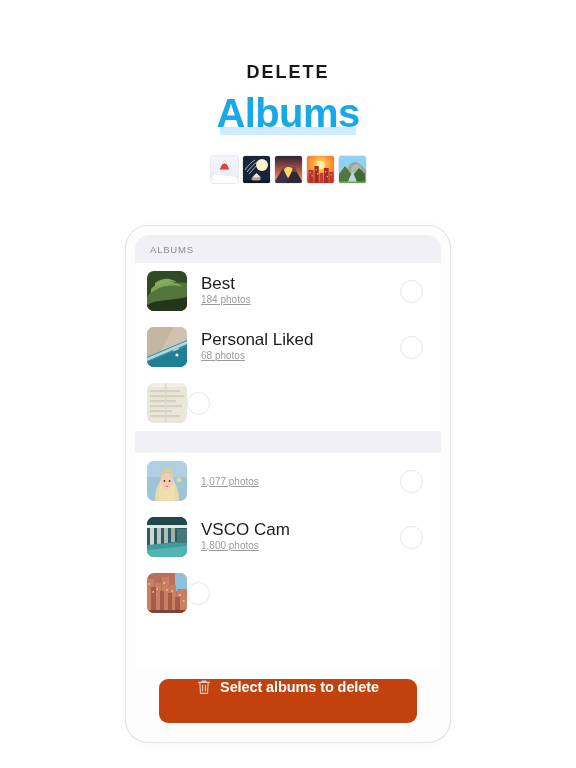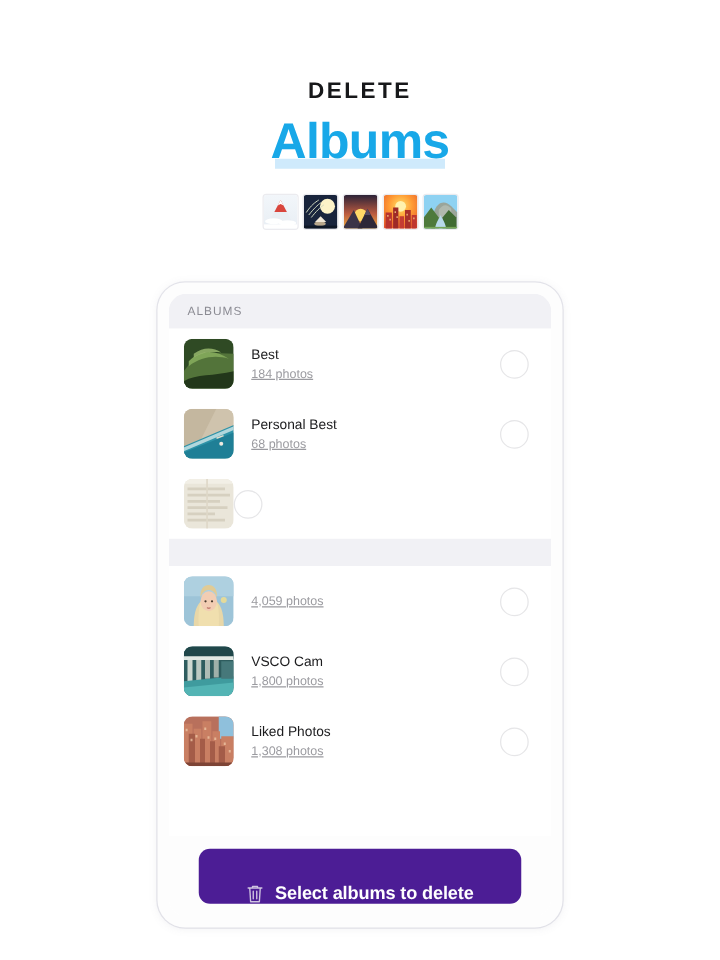--- a/index.html
+++ b/index.html
@@ -155,21 +155,21 @@
 
   .thumb svg { display: block; width: 40px; height: 40px; }
 
   .row-text {
     flex: 1 1 auto;
     padding-left: 14px;
     min-width: 0;
   }
 
   .row-title {
-    font-size: 11px;
+    font-size: 17px;
     color: #1c1c1e;
     line-height: 16px;
     white-space: nowrap;
     overflow: hidden;
   }
 
   .row-sub {
     font-size: 10px;
     color: #9b9ba0;
     line-height: 14px;
@@ -199,24 +199,24 @@
     display: flex;
     align-items: center;
     justify-content: center;
     border-radius: 0 0 14px 14px;
   }
 
   .cta-button {
     width: 258px;
     height: 44px;
     border-radius: 9px;
-    background: #4c1d95;
+    background: #c2410c;
     border: none;
     display: flex;
-    align-items: flex-end;
+    align-items: flex-start;
     justify-content: center;
     gap: 9px;
     cursor: default;
   }
 
   .cta-label {
     font-size: 14.5px;
     font-weight: bold;
     color: #ffffff;
     letter-spacing: -0.1px;
@@ -361,21 +361,21 @@
               <path d="M0 0 L40 0 L40 14 L0 32 Z" fill="#cfc3ad"></path>
               <path d="M0 0 L26 0 L6 40 L0 40 Z" fill="#b9ab92" opacity="0.5"></path>
               <path d="M0 30 L40 13 L40 40 L0 40 Z" fill="#2e93a8"></path>
               <path d="M0 35 L40 19 L40 40 L0 40 Z" fill="#1f7f96"></path>
               <path d="M0 31 L40 14 L40 17 L0 34 Z" fill="#eaf3f2" opacity="0.7"></path>
               <circle cx="30" cy="28" r="1.6" fill="#f0eae0"></circle>
               <rect x="26" y="23" width="6" height="1.2" fill="#e4ddcd" transform="rotate(-20 26 23)"></rect>
             </svg>
           </div>
           <div class="row-text">
-            <div class="row-title">Personal Best</div>
+            <div class="row-title">Personal Liked</div>
             <div class="row-sub">68 photos</div>
           </div>
           <div class="radio"></div>
         </div>
 
         <div class="row">
           <div class="thumb">
             <svg viewBox="0 0 40 40">
               <rect width="40" height="40" fill="#eae6da"></rect>
               <rect x="0" y="0" width="40" height="4" fill="#f2efe6"></rect>
@@ -409,21 +409,21 @@
               <path d="M12 40 C11 24 14 14 20 14 C26 14 29 24 28 40 Z" fill="#f0dfae"></path>
               <ellipse cx="20" cy="20" rx="6.6" ry="8" fill="#f2cdb3"></ellipse>
               <path d="M13.4 17 C13 10 16 7 20 7 C24 7 27 10 26.6 17 C25 12 22 11 20 11 C18 11 15 12 13.4 17 Z" fill="#e0cb96"></path>
               <circle cx="17.4" cy="20" r="0.9" fill="#4a3b2e"></circle>
               <circle cx="22.6" cy="20" r="0.9" fill="#4a3b2e"></circle>
               <path d="M18.6 25 Q20 26.2 21.4 25" stroke="#c27a6e" stroke-width="1" fill="none"></path>
               <circle cx="32" cy="19" r="2.4" fill="#f6e08a" opacity="0.8"></circle>
             </svg>
           </div>
           <div class="row-text">
-            <div class="row-sub">4,059 photos</div>
+            <div class="row-sub">1,077 photos</div>
           </div>
           <div class="radio"></div>
         </div>
 
         <div class="row">
           <div class="thumb">
             <svg viewBox="0 0 40 40">
               <rect width="40" height="40" fill="#2e5c5e"></rect>
               <rect x="0" y="0" width="40" height="10" fill="#20474a"></rect>
               <rect x="3" y="10" width="4" height="18" fill="#cfd9d2"></rect>
@@ -467,24 +467,20 @@
                 <rect x="9.4" y="15" width="1.6" height="2"></rect>
                   <rect x="16.4" y="9" width="1.6" height="2"></rect>
                 <rect x="19" y="16" width="1.6" height="2"></rect>
                   <rect x="24.4" y="17" width="1.6" height="2"></rect>
                 <rect x="32" y="21" width="1.6" height="2"></rect>
                   <rect x="36" y="27" width="1.6" height="2"></rect>
               </g>
               <rect y="37" width="40" height="3" fill="#7d4436"></rect>
             </svg>
           </div>
-          <div class="row-text">
-            <div class="row-title">Liked Photos</div>
-            <div class="row-sub">1,308 photos</div>
-          </div>
           <div class="radio"></div>
         </div>
 
       </div>
 
       <div class="cta-dock">
         <button class="cta-button">
           <svg class="trash-icon" viewBox="0 0 14 16">
             <path d="M1.5 3.4 H12.5 M5 3.4 V2.1 H9 V3.4 M2.8 3.4 L3.5 14.4 H10.5 L11.2 3.4 M5.6 6 V12 M8.4 6 V12" stroke="#f4f4f5" stroke-width="1.1" fill="none" stroke-linecap="round" stroke-linejoin="round"></path>
           </svg>

